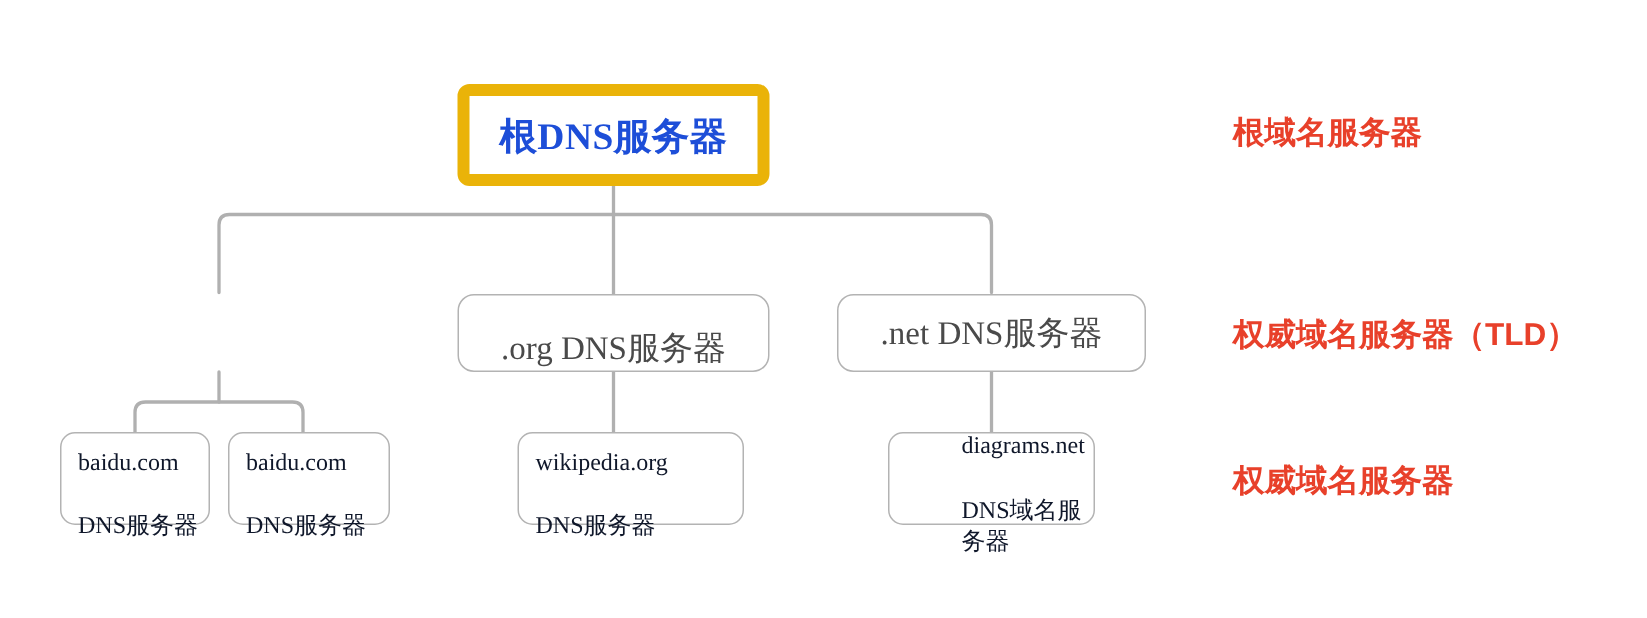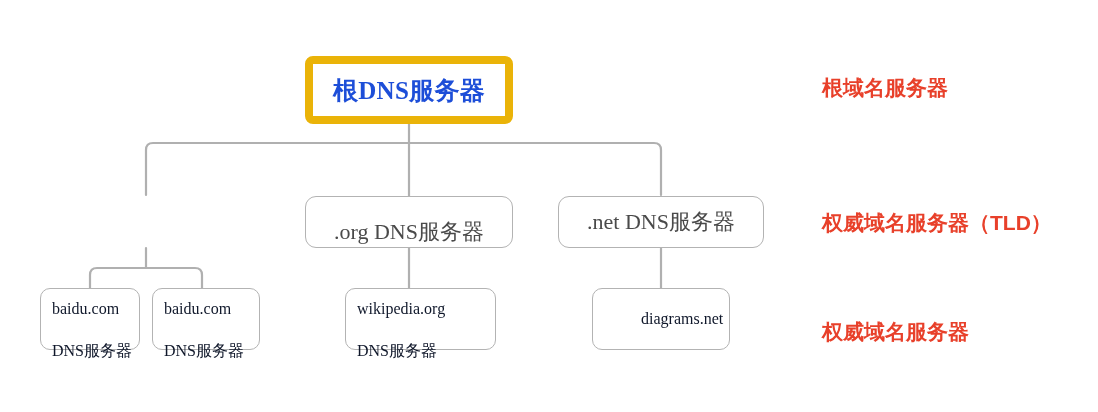--- a/index.html
+++ b/index.html
@@ -128,22 +128,23 @@
   <div class="node node-leaf" style="left:345px; top:288px; width:151px; height:62px;">
     <div class="leaf-text">
       <span>wikipedia.org</span><br>
       <span>DNS服务器</span>
     </div>
   </div>
 
   <div class="node node-leaf" style="left:592px; top:288px; width:138px; height:62px;padding-left:48px;">
     <div class="leaf-text">
       <span>diagrams.net</span><br>
+      <span>DNS域名服务器</span>
     </div>
   </div>
 
   <div class="annotation" style="left:822px; top:74px;">根域名服务器</div>
 
   <div class="annotation" style="left:822px; top:209px;">权威域名服务器（TLD）</div>
 
-  <div class="annotation" style="left:822px; top:318px;">权威域名服务器</div>
+  <div class="annotation" style="left:822px; top:306px;">权威域名服务器</div>
 
 </div>
 
 </body></html>

